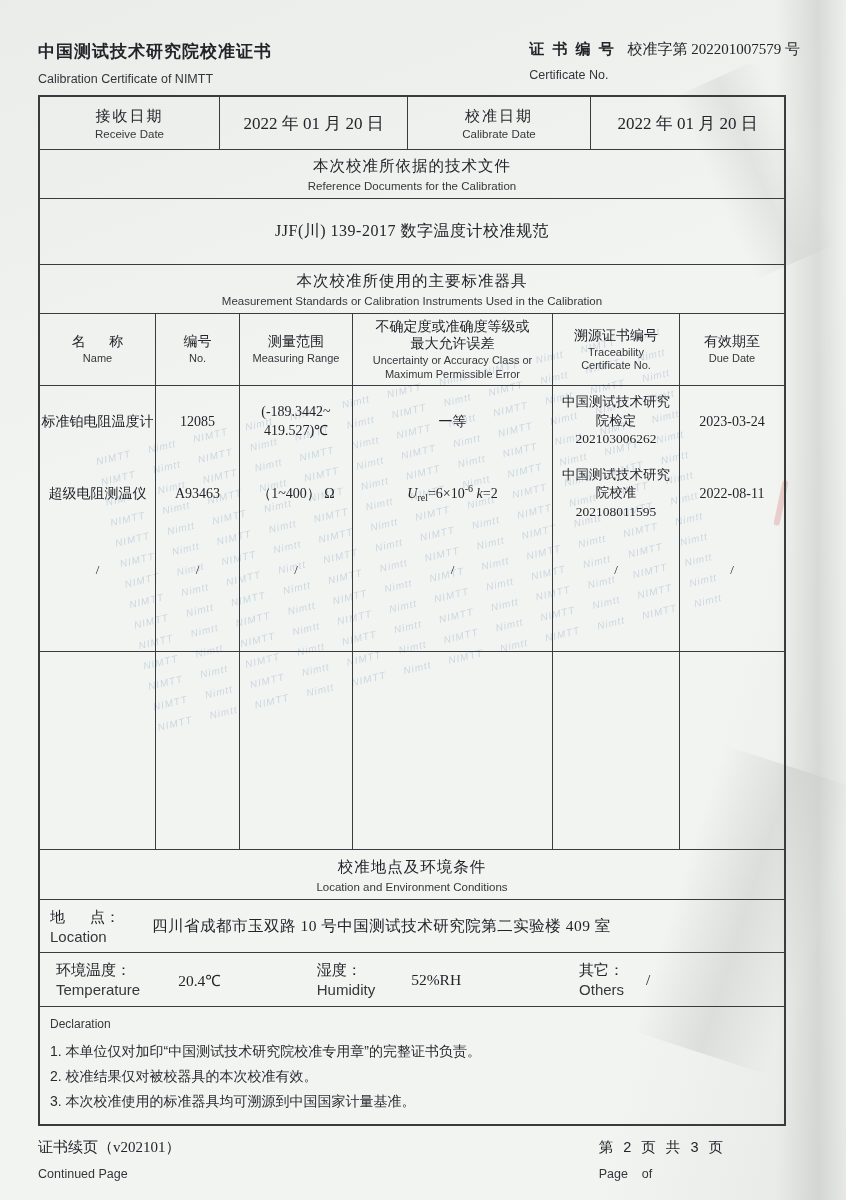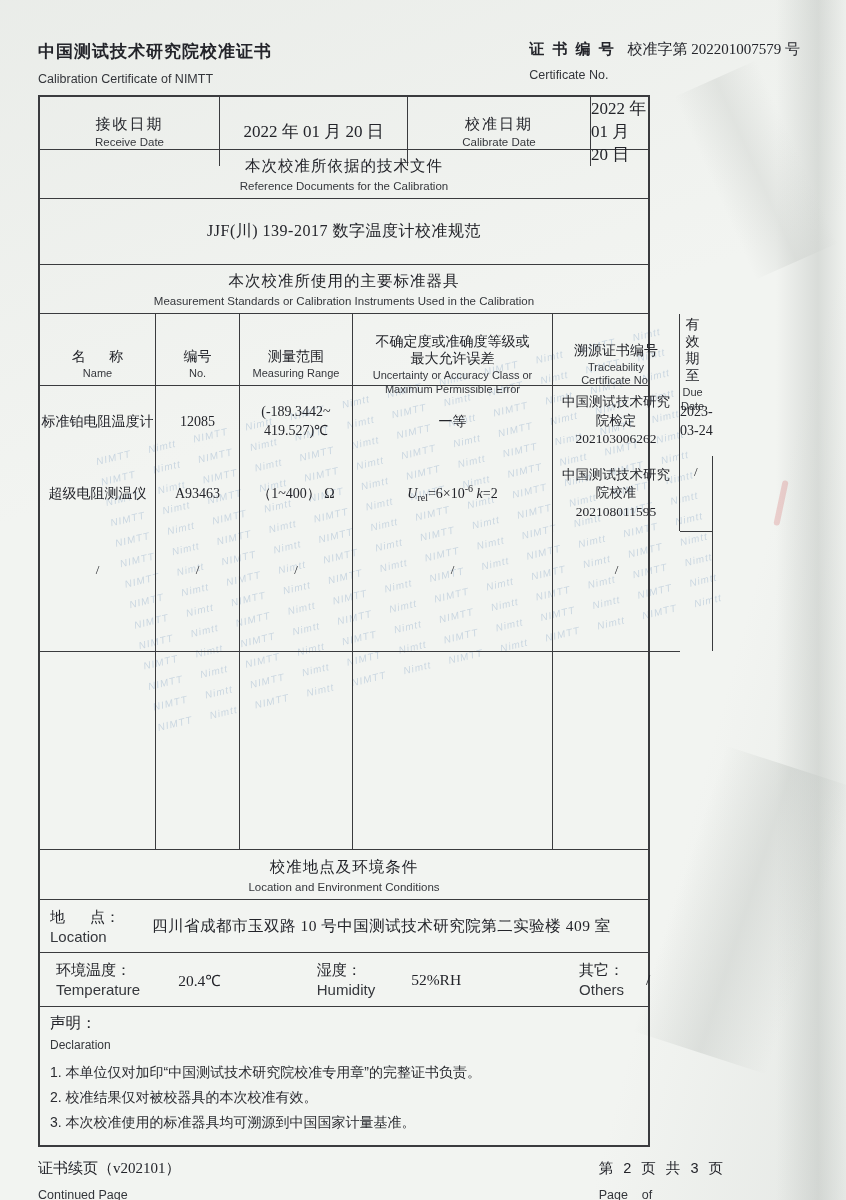--- a/index.html
+++ b/index.html
@@ -51,21 +51,21 @@
   
   .hdr { display: flex; justify-content: space-between; padding: 40px 46px 0 38px; }
   .title-cn { font-family: "Liberation Sans", sans-serif; font-weight: 600; font-size: 17px; letter-spacing: 1px; }
   .title-en { font-family: "Liberation Sans", sans-serif; font-size: 12.5px; color: #33353a; margin-top: 9px; }
   .certno-line { font-size: 15px; }
   .certno-label { font-family: "Liberation Sans", sans-serif; font-weight: 600; letter-spacing: 2px; }
   .certno-value { font-family: "Liberation Serif", serif; margin-left: 8px; }
   .certno-en { font-family: "Liberation Sans", sans-serif; font-size: 12.5px; color: #33353a; margin-top: 9px; }
 
   
-  .sheet { width: 612px; margin: 9px 0 0 38px; border: 2px solid #3a3b3e; }
+  .sheet { width: 748px; margin: 9px 0 0 38px; border: 2px solid #3a3b3e; }
 
   .band { border-top: 1.5px solid #3a3b3e; text-align: center; }
   .band:first-child { border-top: none; }
   .band-cn { font-family: "Liberation Sans", sans-serif; font-size: 15.5px; letter-spacing: 1px; padding-top: 6px; }
   .band-en { font-family: "Liberation Sans", sans-serif; font-size: 11.5px; color: #35373c; padding: 3px 0 6px; }
 
   
   .date-row { display: grid; grid-template-columns: 180px 188px 183px auto; height: 52px; }
   .date-cell { border-right: 1.5px solid #3a3b3e; display: flex; flex-direction: column; justify-content: center; align-items: center; }
   .date-cell:last-child { border-right: none; }
@@ -245,20 +245,23 @@
             <span>（1~400） Ω</span>
           </div>
         <div class="std-cell r2">
           <span class="formula"><i>U</i><sub>rel</sub><span>=6×10</span><sup>-6</sup><i> k</i><span>=2</span></span>
         </div>
         <div class="std-cell r2 trace">
           <span>中国测试技术研究</span>
           <span>院校准</span>
           <span>202108011595</span>
         </div>
+        <div class="std-cell r2 last-col">
+            <span>2022-08-11</span>
+          </div>
 
         <div class="std-cell r3">
             <span>/</span>
           </div>
         <div class="std-cell r3">
             <span>/</span>
           </div>
         <div class="std-cell r3">
             <span>/</span>
           </div>
@@ -311,21 +314,20 @@
         <div class="env-group g-oth">
           <div class="lab-block">
             <div class="lab-cn">其它：</div>
             <div class="lab-en">Others</div>
           </div>
           <div class="env-val">/</div>
         </div>
       </div>
 
       <div class="decl">
-        <div class="decl-cn">声明：</div>
         <div class="decl-en">Declaration</div>
         <div class="decl-item">1. 本单位仅对加印“中国测试技术研究院校准专用章”的完整证书负责。</div>
         <div class="decl-item">2. 校准结果仅对被校器具的本次校准有效。</div>
         <div class="decl-item">3. 本次校准使用的标准器具均可溯源到中国国家计量基准。</div>
       </div>
     </div>
 
     <div class="footer">
       <div class="foot-left">
         <div class="foot-cn">证书续页（v202101）</div>

